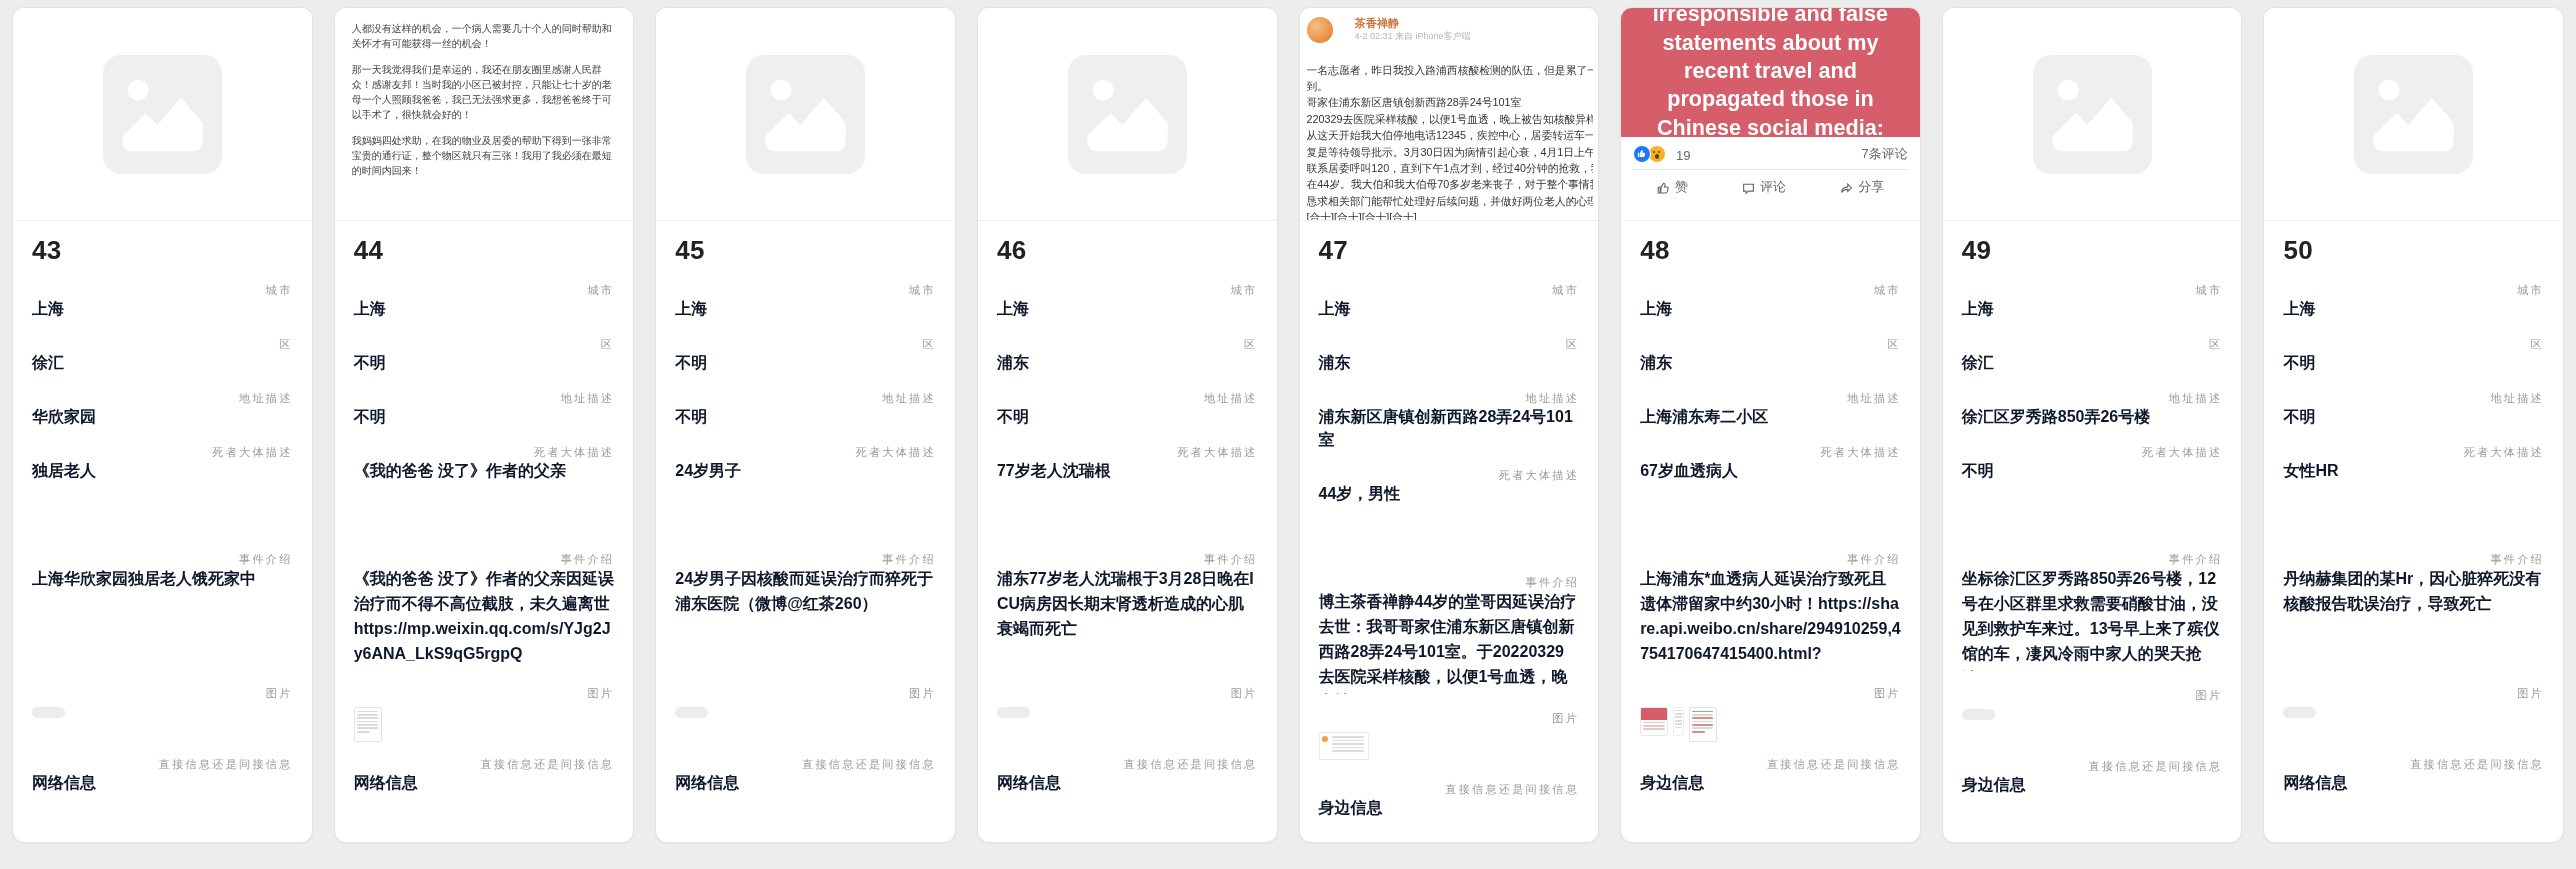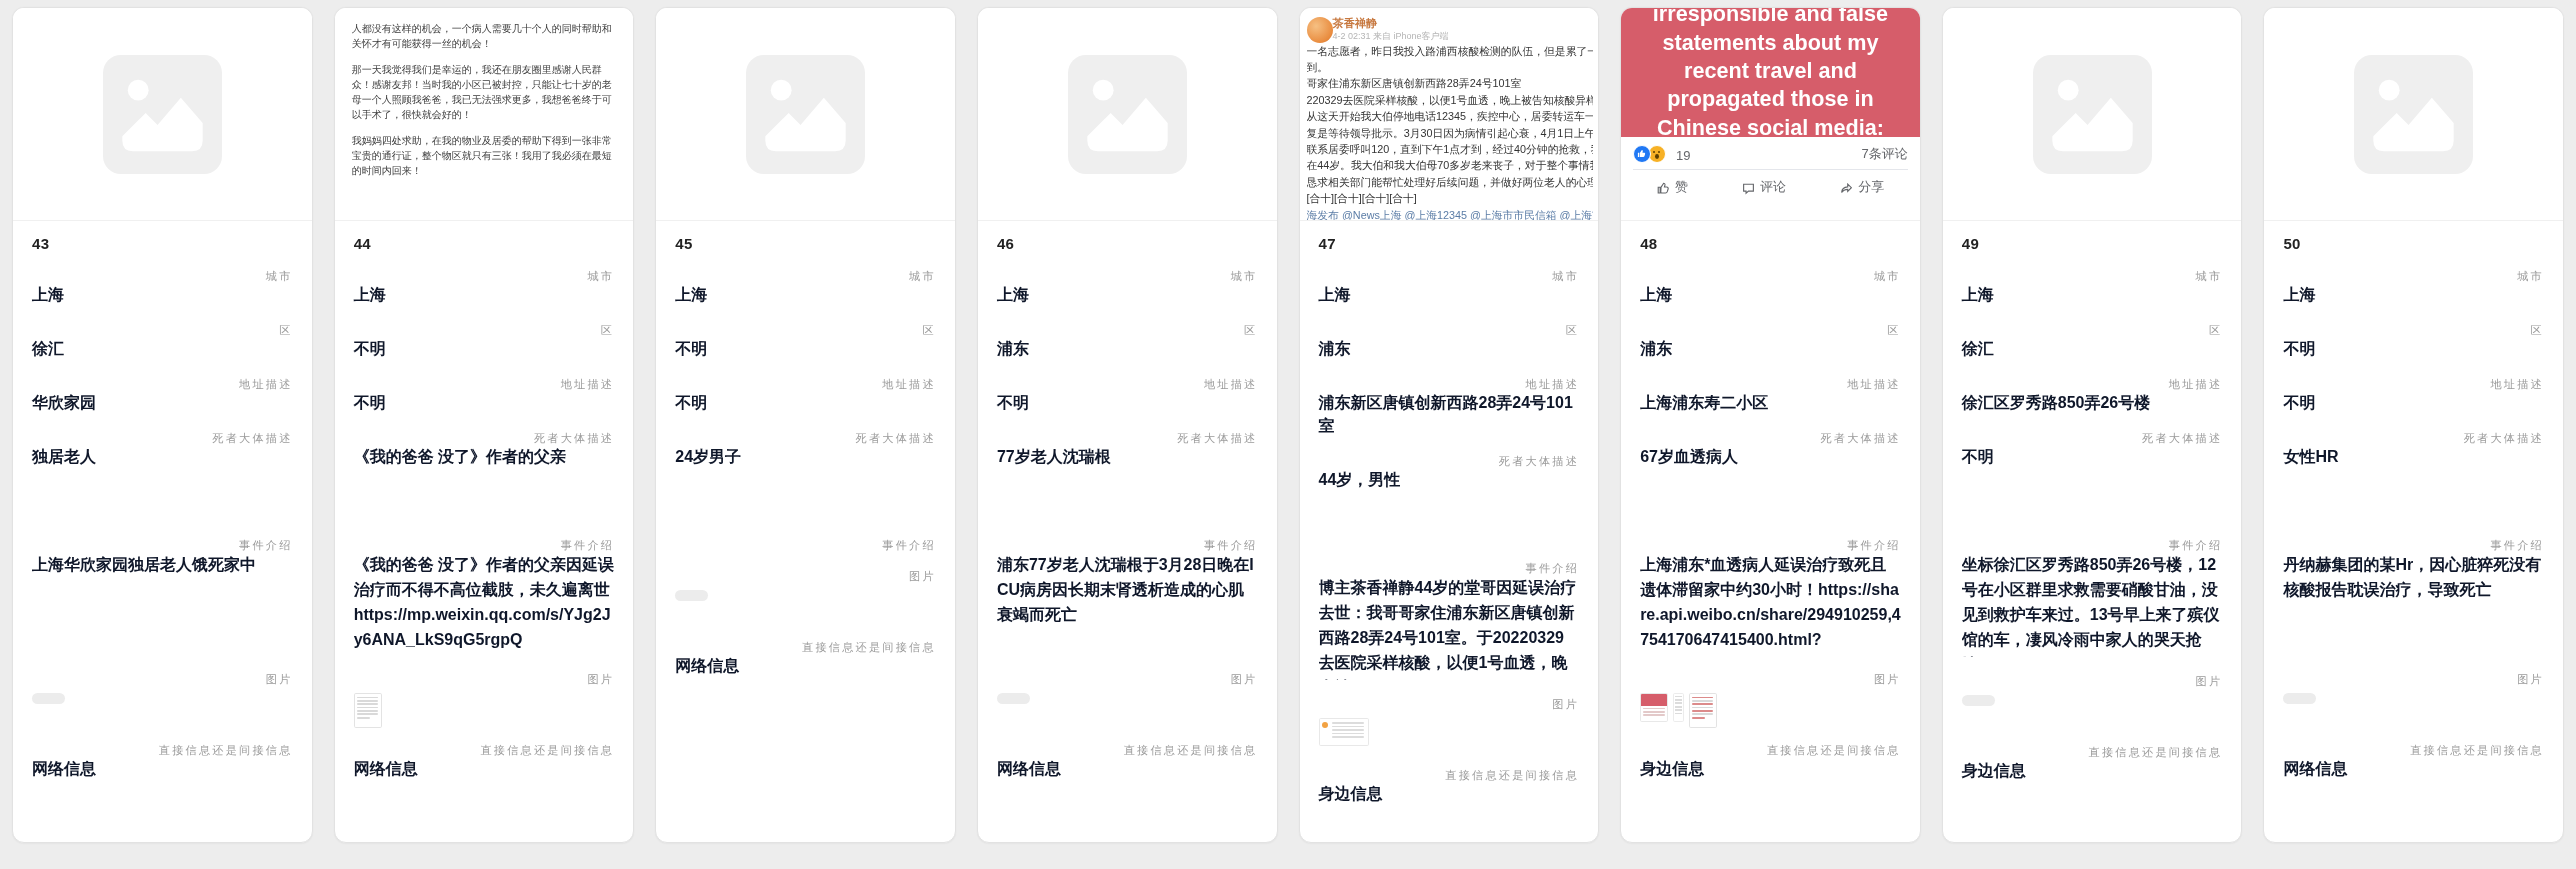--- a/index.html
+++ b/index.html
@@ -3,21 +3,21 @@
 <meta charset="utf-8">
 <style>
   html,body{margin:0;padding:0;width:2576px;height:869px;overflow:hidden;
     font-family:"Liberation Sans","DejaVu Sans",sans-serif;background:#ededed;}
   .board{display:flex;gap:21px;padding:7px 12px;height:836px;}
   .card{flex:1 1 0;background:#fff;border:0.9px solid #e2e2e2;border-radius:12px;
     overflow:hidden;display:flex;flex-direction:column;box-shadow:0 0.9px 1.7px rgba(0,0,0,.04);}
   .card-top{height:212px;flex:0 0 212px;border-bottom:0.9px solid #f0f0f0;overflow:hidden;position:relative;background:#fff;}
   .top-center{display:flex;align-items:center;justify-content:center;height:100%;}
   .card-body{padding:0 19px 15.5px;overflow:hidden;}
-  .card-num{margin:14px 0 0;font-size:15px;font-weight:700;color:#222;letter-spacing:0.4px;}
+  .card-num{margin:14px 0 0;font-size:26px;font-weight:700;color:#222;letter-spacing:0.4px;}
   .field{margin-top:17px;}
   .flabel{font-size:11.2px;color:#9b9b9b;letter-spacing:2.2px;line-height:14px;text-align:right;}
   .fvalue{font-size:16px;line-height:23px;color:#0f172a;word-break:break-all;font-weight:bold;}
   .fvalue.tall{min-height:76px;}
   .fvalue.event{min-height:103px;max-height:105px;overflow:hidden;line-height:25px;}
   .thumbrow{margin-top:7px;display:flex;gap:5.2px;align-items:flex-start;height:33px;}
   .pill{width:33px;height:11.2px;background:#ececec;border-radius:6px;}
   .tdoc{width:21px;height:28px;border:0.9px solid #e3e3e3;border-radius:1.7px;padding:2.6px 2.6px;
     display:flex;flex-direction:column;gap:1.7px;background:#fff;}
   .tdoc i{height:1.7px;background:#d9d9d9;border-radius:0.9px;}
@@ -33,21 +33,21 @@
   .tfbmini .lines{flex:1;padding:1.7px;display:flex;flex-direction:column;gap:1.7px;}
   .tfbmini .lines i{height:1.7px;background:#e3c9c9;border-radius:0.9px;}
   .tstrip{width:10.3px;height:29px;border:0.9px solid #ececec;border-radius:1.7px;box-sizing:border-box;
     padding:1.7px 0.9px;display:flex;flex-direction:column;gap:1.7px;background:#fff;}
   .tstrip i{height:1.7px;background:#dcdcdc;}
   
   .article{padding:14px 17px;font-size:10px;line-height:14.7px;color:#3c3c3c;word-break:break-all;}
   .article p{margin:0 0 12px;}
   
   .weibo{padding:8.6px 5.2px 0 7px;font-size:10.8px;line-height:16.4px;color:#333;}
-  .wb-head{display:flex;gap:0;align-items:center;margin-bottom:0;}
+  .wb-head{display:flex;gap:22px;align-items:center;margin-bottom:19px;}
   .wb-avatar{width:26px;height:26px;border-radius:50%;flex:0 0 26px;
     background:radial-gradient(circle at 35% 35%, #f6c083, #e98c3f 70%, #c96f2e);}
   .wb-name{font-size:11.2px;font-weight:700;color:#c7783f;line-height:13px;}
   .wb-meta{font-size:9px;color:#b5b5b5;line-height:11.2px;margin-top:1.7px;}
   .wb-line{white-space:nowrap;overflow:hidden;word-break:keep-all;}
   .wb-links{color:#5a7ca6;white-space:nowrap;overflow:hidden;}
   
   .fb-red{background:#d65d6a;color:#fff;text-align:center;padding:0 17px;height:129px;
     display:flex;align-items:flex-start;justify-content:center;overflow:hidden;}
   .fb-red .txt{font-size:21.6px;font-weight:700;line-height:28.4px;margin-top:-7.8px;}
@@ -189,20 +189,21 @@
       <div class="field">
         <div class="flabel">地址描述</div>
         <div class="fvalue">不明</div>
       </div>
       <div class="field">
         <div class="flabel">死者大体描述</div>
         <div class="fvalue tall">24岁男子</div>
       </div>
       <div class="field">
         <div class="flabel">事件介绍</div>
+        <div class="fvalue event">24岁男子因核酸而延误治疗而猝死于浦东医院（微博@红茶260）</div>
       </div>
       <div class="field">
         <div class="flabel">图片</div>
         <div class="thumbrow">
             <div class="pill"></div>
           </div>
       </div>
       <div class="field">
         <div class="flabel">直接信息还是间接信息</div>
         <div class="fvalue">网络信息</div>

